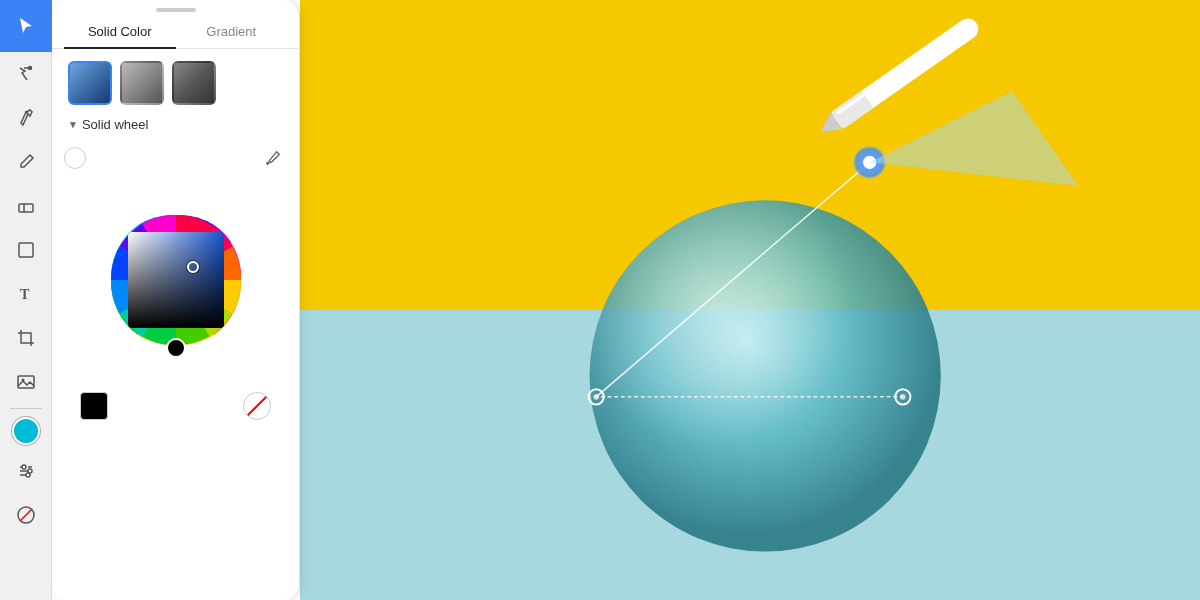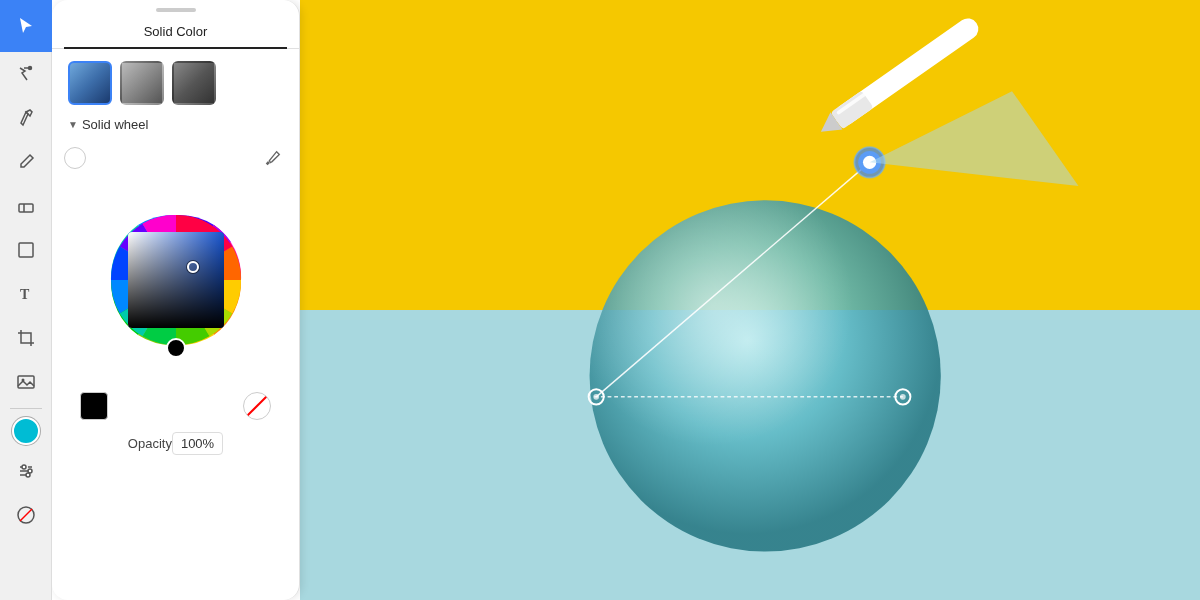--- a/index.html
+++ b/index.html
@@ -319,20 +319,21 @@
       <line x1="4" y1="16" x2="16" y2="4" stroke="red" stroke-width="1.5"></line>
     </svg>
   </div>
 </div>
 
 <div class="color-panel">
   <div class="panel-drag-handle"></div>
 
   <div class="panel-tabs">
     <div class="panel-tab active">Solid Color</div>
+    <div class="panel-tab">Gradient</div>
   </div>
 
   <div class="color-swatches-row">
     <div class="color-swatch-btn selected swatch-blue"></div>
     <div class="color-swatch-btn swatch-gray"></div>
     <div class="color-swatch-btn swatch-darkgray"></div>
   </div>
 
   <div class="section-header">
     <span class="chevron">▼</span>
@@ -409,24 +410,20 @@
       </svg>
     </div>
 
     <div class="color-controls-row">
       <div class="black-swatch"></div>
       <div class="no-color-btn">
         <div class="no-color-line"></div>
       </div>
     </div>
 
-    <div class="opacity-row">
-      <span class="opacity-label">Opacity</span>
-      <div class="opacity-value">100%</div>
-    </div>
   </div>
 </div>
 
 <div class="canvas-area">
 
   <div class="bg-yellow"></div>
 
   <div class="bg-light-blue"></div>
 
   <svg style="position:absolute;top:0;left:0;width:100%;height:100%;" viewBox="0 0 948 600">

